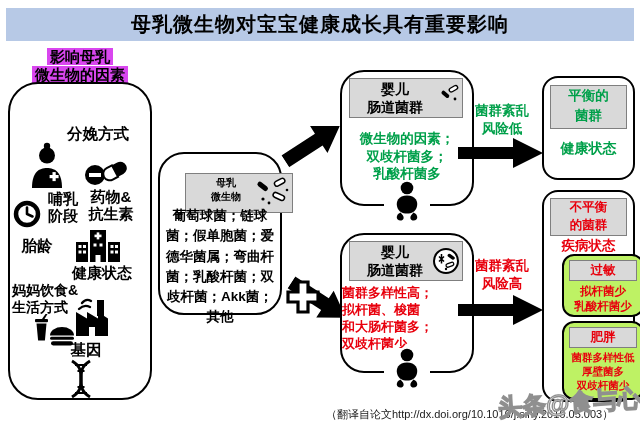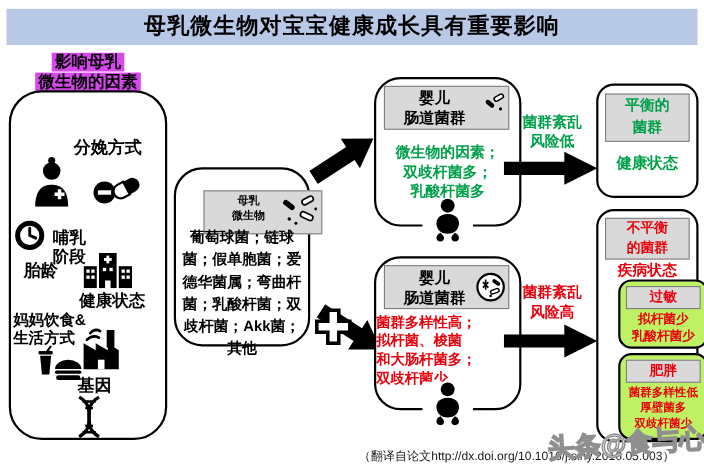--- a/index.html
+++ b/index.html
@@ -22,21 +22,21 @@
 
   
   .factors-box{left:8px;top:82px;width:144px;height:318px;border-radius:30px;}
   .factors-header{left:8px;top:48px;width:144px;font-size:15px;font-weight:bold;line-height:1.2;text-align:center;}
   .factors-header span{background:#d946ef;padding:0 3px;}
   .f-delivery{left:38px;top:40px;width:100px;font-size:15.5px;}
   .i-doctor{left:20px;top:58px;}
   .i-pills{left:74px;top:74px;}
   .f-drugs{left:68px;top:104px;width:66px;font-size:15px;line-height:1.15;}
   .i-clock{left:3px;top:116px;}
-  .f-lact{left:30px;top:106px;width:46px;font-size:15px;line-height:1.15;margin-top:18px;}
+  .f-lact{left:30px;top:106px;width:46px;font-size:15px;line-height:1.15;}
   .f-gest{left:4px;top:152px;width:46px;font-size:15.5px;}
   .i-hospital{left:66px;top:146px;}
   .f-health{left:54px;top:180px;width:76px;font-size:15px;}
   .f-diet{left:2px;top:198px;width:78px;font-size:14px;line-height:1.2;}
   .i-fastfood{left:24px;top:230px;}
   .i-factory{left:62px;top:212px;}
   .f-genes{left:52px;top:256px;width:48px;font-size:15.5px;}
   .i-dna{left:56px;top:275px;}
 
   
@@ -119,20 +119,24 @@
       <svg width="44" height="30" viewBox="0 0 44 30">
         <circle class="fill" cx="11" cy="17" r="10"></circle>
         <rect x="5" y="15" width="12" height="4" fill="#fff"></rect>
         <g transform="rotate(-28 31 13)">
           <path d="M31,6.5 h-6 a6.5,6.5 0 0 0 0,13 h6 z" fill="#fff" stroke="#000" stroke-width="2"></path>
           <path class="fill" d="M31,6.5 h6 a6.5,6.5 0 0 1 0,13 h-6 z"></path>
         </g>
       </svg>
     </span>
 
+    <div class="abs bold center f-drugs">
+      <span>药物&amp;</span><br>
+      <span>抗生素</span>
+    </div>
 
     <span class="abs i-clock">
       <svg width="28" height="28" viewBox="0 0 28 28">
         <circle cx="14" cy="14" r="11" fill="#fff" stroke="#000" stroke-width="4.5"></circle>
         <path d="M14,14 L14,7.5 M14,14 L19.5,16.5" stroke="#000" stroke-width="2.6" stroke-linecap="round" fill="none"></path>
       </svg>
     </span>
 
     <div class="abs bold center f-lact">
       <span>哺乳</span><br>

